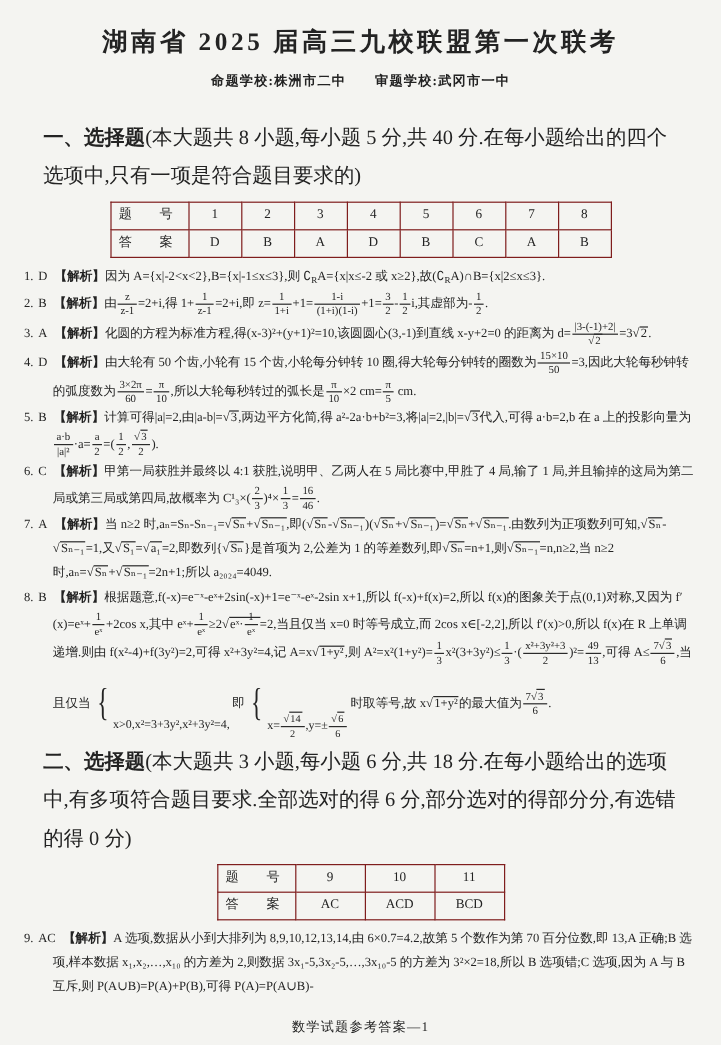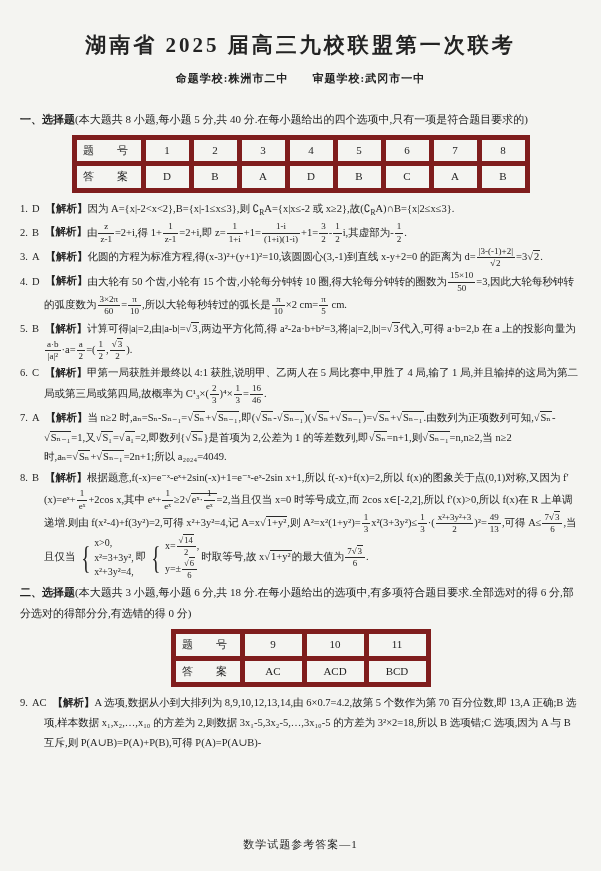--- a/index.html
+++ b/index.html
@@ -1,50 +1,50 @@
 <!DOCTYPE html>
 <html><head>
 <meta charset="utf-8">
 <style>
   html,body{margin:0;padding:0;background:#e8e8e6;}
   .page{
     width:601px;height:871px;box-sizing:border-box;
     margin:0 auto;background:#f4f4f1;color:#232323;
     font-family:"Liberation Serif","DejaVu Serif",serif;
     font-size:10.5px;line-height:1.9;
-    padding:22px 20px 6px 20px;overflow:hidden;position:relative;
+    padding:12px 20px 6px 20px;overflow:hidden;position:relative;
   }
   .title{font-size:21px;font-weight:bold;text-align:center;letter-spacing:3px;margin:4px 0 2px;}
   .subtitle{font-size:18px;font-weight:bold;text-align:center;letter-spacing:4px;margin:6px 0 8px;}
   .schools{font-size:11px;font-weight:bold;text-align:center;margin:2px 0 20px;letter-spacing:1px;}
-  .sec-heading{margin:2px 0;font-size:11px;}
+  .sec-heading{margin:2px 16px;font-size:17px;}
   .sec-heading .sec-label{font-weight:bold;}
   table.ans{border-collapse:collapse;margin:5px auto 6px;}
-  table.ans td{border:5px solid #7f1d1d;text-align:center;font-size:11px;
+  table.ans td{border:1px solid #7f1d1d;text-align:center;font-size:11px;
     padding:2px 0;line-height:1.6;}
   table.ans td.lbl{width:64px;letter-spacing:6px;}
   table.t1 td.c{width:43px;}
   table.t2 td.c{width:57px;}
   .item{margin:1px 0;padding-left:24px;text-indent:-24px;}
   .item .ino{margin-right:4px;}
   .item .ians{margin-right:6px;}
   .item .jiexi{font-weight:bold;}
   .frac{display:inline-flex;flex-direction:column;vertical-align:middle;
     text-align:center;margin:0 1px;font-size:0.86em;line-height:1.25;text-indent:0;}
   .fn{display:block;padding:0 2px;border-bottom:1px solid #2a2a2a;}
   .fd{display:block;padding:0 2px;}
   .sqrt{white-space:nowrap;text-indent:0;}
   .sqrt .rad{border-top:1px solid #2a2a2a;padding:0 1px;}
   .cases{display:inline-flex;align-items:center;vertical-align:middle;
     line-height:1.45;text-indent:0;margin:0 2px;}
   .cbrace{font-size:3.1em;font-weight:300;line-height:0.8;margin-right:1px;
     transform:scaleX(0.6);display:inline-block;}
-  .ccol{display:inline-flex;flex-direction:column;text-align:left;font-size:0.95em;}
+  .ccol{display:inline-flex;flex-direction:row;text-align:left;font-size:0.95em;margin-top:38px;}
   sup,sub{font-size:0.72em;}
-  .footer{position:absolute;bottom:16px;left:0;width:100%;text-align:center;
+  .footer{position:absolute;bottom:4px;left:0;width:100%;text-align:center;
     font-size:11px;letter-spacing:1px;}
 </style>
 </head>
 <body>
 
 <div class="page">
 
   <div class="title">湖南省 2025 届高三九校联盟第一次联考</div>
   <div class="schools">命题学校:株洲市二中　　审题学校:武冈市一中</div>
 

